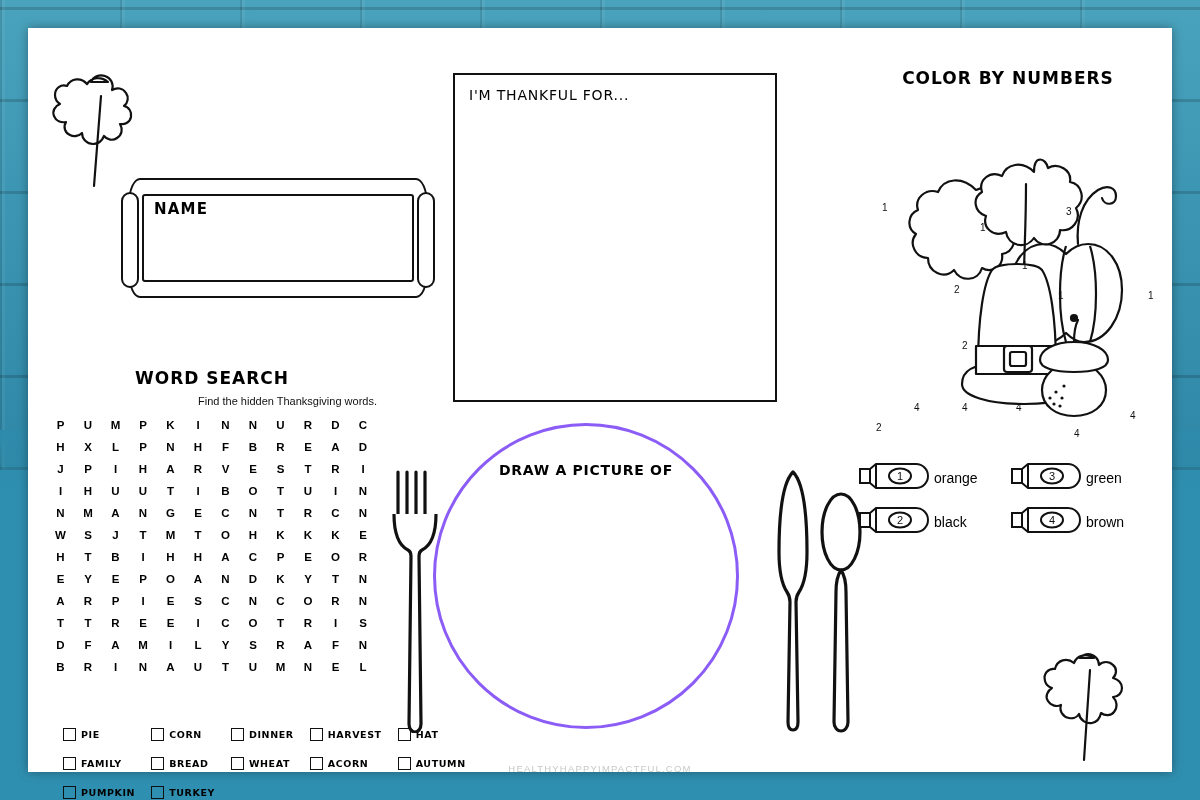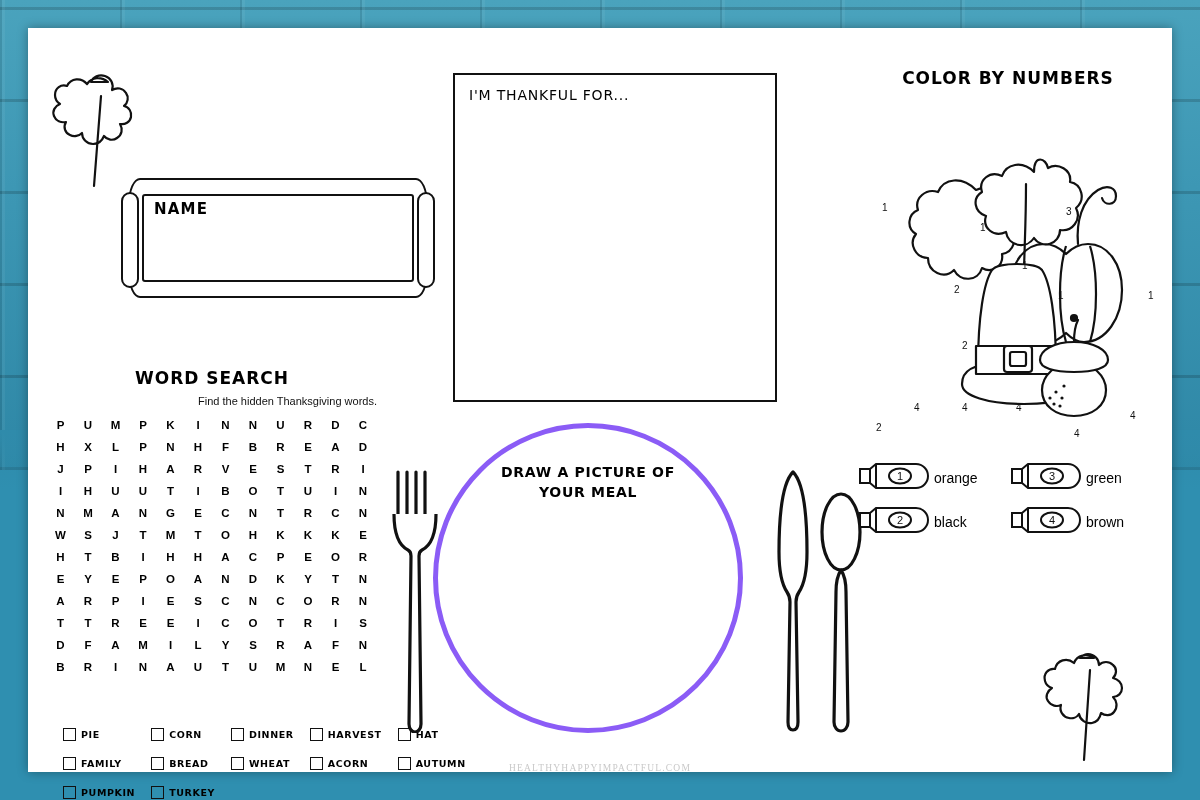--- a/index.html
+++ b/index.html
@@ -98,21 +98,21 @@
   }
   #wordlist{
     position:absolute;left:35px;top:700px;width:345px;
     display:grid;grid-template-columns:repeat(5,1fr);row-gap:12px;column-gap:4px;gap:16px;
   }
   #wordlist .w{display:flex;align-items:center;gap:5px;font-size:9.5px;font-weight:700;
     letter-spacing:0.6px;font-family:"DejaVu Sans", sans-serif;}
   #wordlist .cb{width:11px;height:11px;border:1.6px solid #111;flex:0 0 auto;}
 
   
-  #plate{left:405px;top:395px;width:300px;height:300px;border:5px solid #8b5cf6;border-radius:50%;}
+  #plate{left:405px;top:395px;width:300px;height:300px;border:3px solid #8b5cf6;border-radius:50%;}
   #plate .ptext{
     position:absolute;left:0;right:0;top:34px;text-align:center;
     font-size:14px;font-weight:700;letter-spacing:0.7px;line-height:1.45;
     font-family:"DejaVu Sans", sans-serif;
   }
   #fork{left:360px;top:440px;}
   #knife{left:745px;top:440px;}
   #spoon{left:790px;top:462px;}
 
   
@@ -131,21 +131,21 @@
   #ttt{left:855px;top:540px;width:240px;}
   #ttt h2{font-size:17px;text-align:center;}
   #ttt .board{position:relative;margin-top:14px;width:210px;height:120px;margin-left:12px;}
   #ttt .vl{position:absolute;top:0;width:3px;height:120px;background:#111;}
   #ttt .hl{position:absolute;left:0;height:3px;width:210px;background:#111;}
 
   
   #watermark{
     left:0;right:0;top:735px;text-align:center;
     font-size:9.5px;letter-spacing:1.2px;color:#c9c9c9;
-    font-family:Liberation Serif, serif;
+    font-family:Liberation Sans, sans-serif;
   }
 
   
   #leaf-tl{left:18px;top:40px;}
   #leaf-br{left:1010px;top:620px;}
 </style>
 </head>
 <body>
 
 <div id="stage">
@@ -376,21 +376,20 @@
     <div class="blk" id="fork">
       <svg width="50" height="265" viewBox="0 0 50 265">
         <path d="M10 4 v46 M19 4 v46 M28 4 v46 M37 4 v46" fill="none" stroke="#111" stroke-width="3.2" stroke-linecap="round"></path>
         <path d="M6 46 c0 22 6 32 14 36 c2 1 3 3 3 6 l-2 168 c0 5 3 8 6 8 s6-3 6-8 l-2-168 c0-3 1-5 3-6 c8-4 14-14 14-36" fill="#fff" stroke="#111" stroke-width="3.2" stroke-linejoin="round"></path>
       </svg>
     </div>
 
     <div class="blk" id="plate">
       <div class="ptext">
         <div>DRAW A PICTURE OF</div>
-        <div>YOUR MEAL</div>
       </div>
     </div>
 
     <div class="blk" id="knife">
       <svg width="40" height="265" viewBox="0 0 40 265">
         <path d="M20 4 c-10 10-14 40-14 80 c0 22 4 34 8 40 c2 3 3 6 3 10 l-2 120 c0 5 2 8 5 8 s5-3 5-8 l-2-120 c0-4 1-7 3-10 c4-6 8-18 8-40 c0-40-4-70-14-80z" fill="#fff" stroke="#111" stroke-width="3.2" stroke-linejoin="round"></path>
       </svg>
     </div>
 
     <div class="blk" id="spoon">

